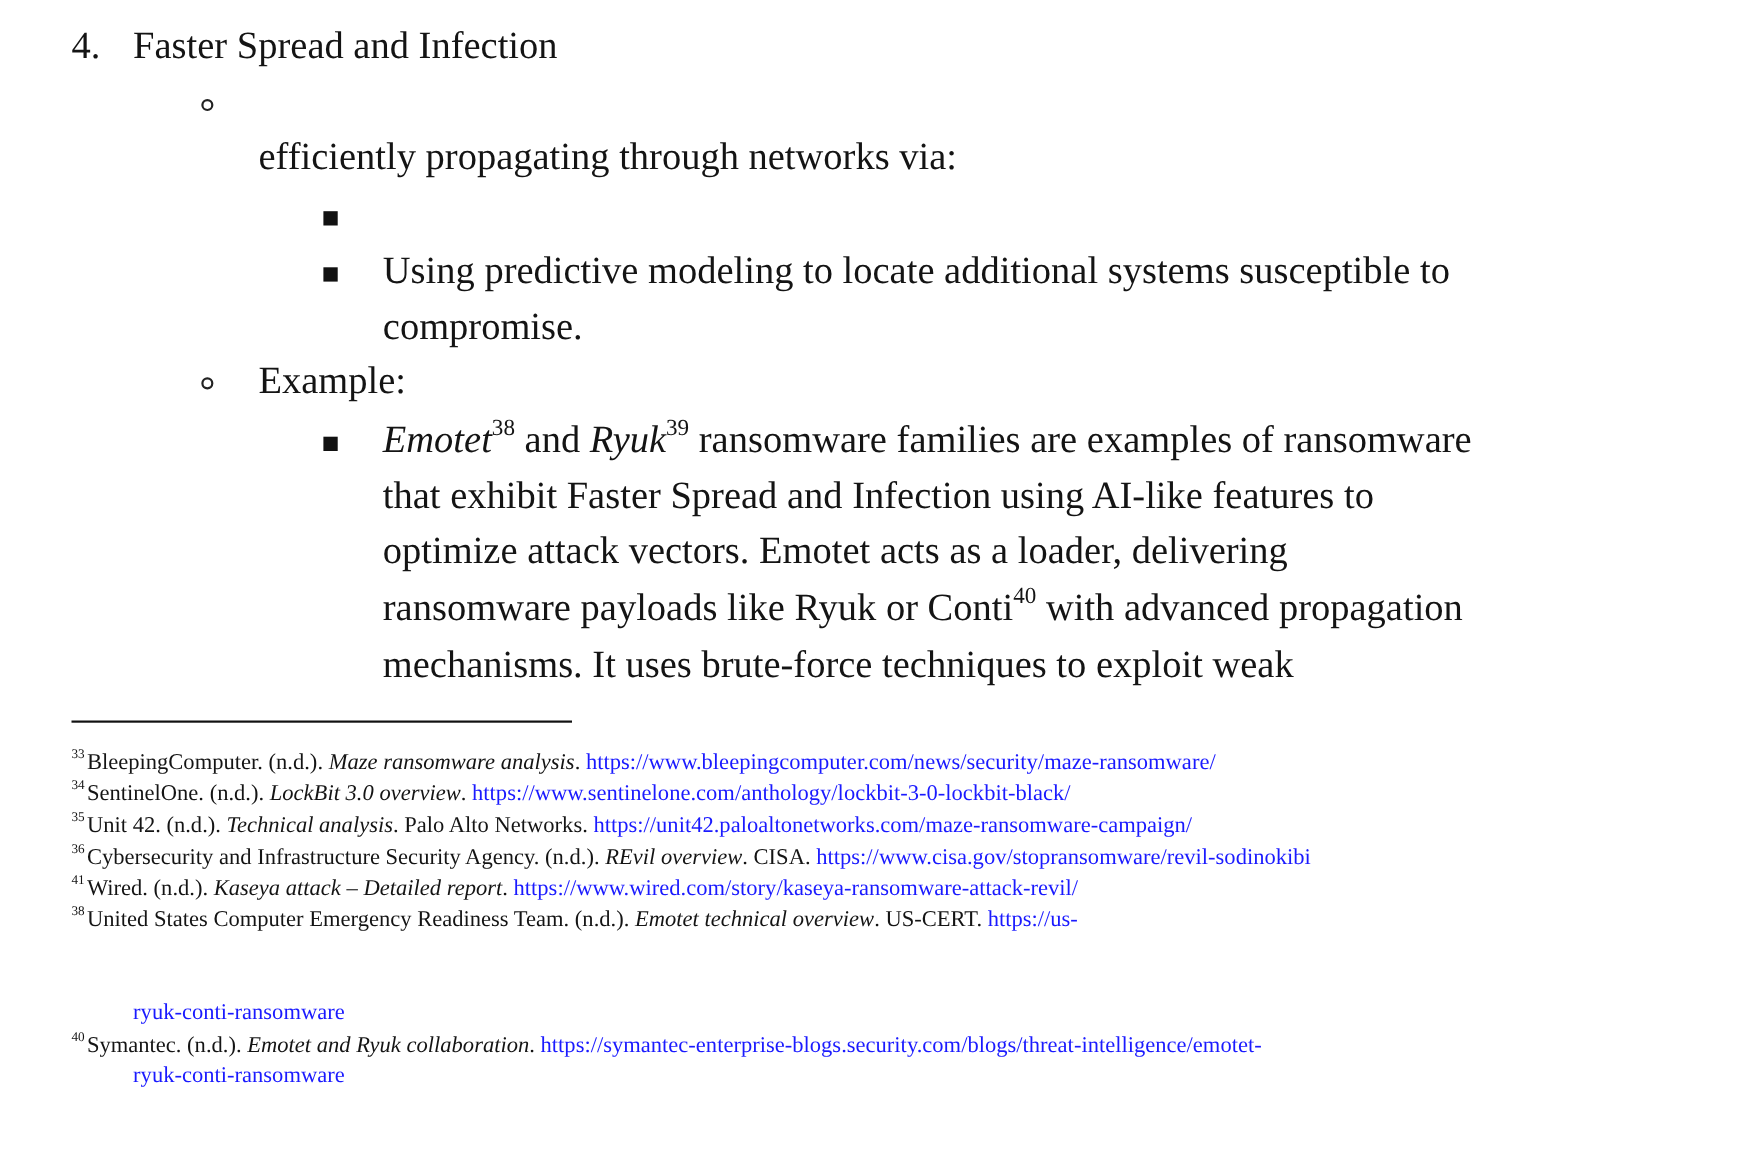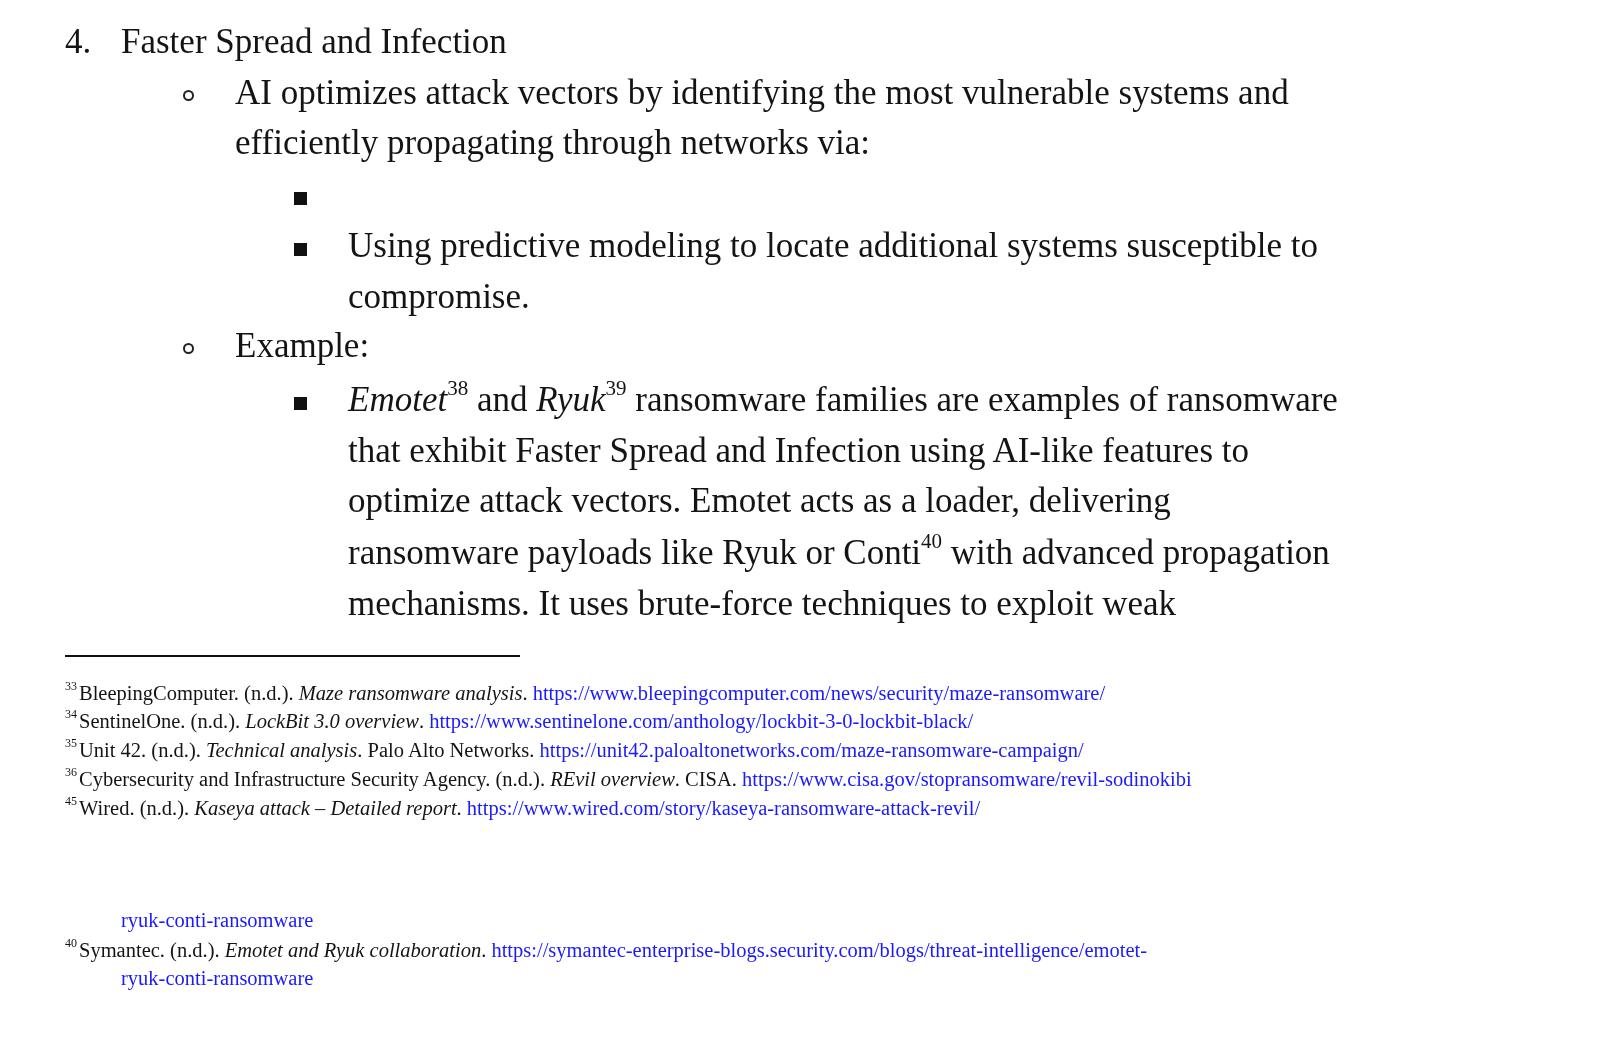--- a/index.html
+++ b/index.html
@@ -102,21 +102,20 @@
   </style>
 </head>
 <body>
 
 <div class="page">
 
   <span class="num" style="left:65px; top:22px;">4.</span>
   <span class="line" style="left:121px; top:22px;">Faster Spread and Infection</span>
 
   <span class="bullet-hollow" style="left:183px; top:90px;"></span>
-  <span class="line" style="left:235px; top:73px;">AI optimizes attack vectors by identifying the most vulnerable systems and</span>
   <span class="line" style="left:235px; top:123px;">efficiently propagating through networks via:</span>
 
   <span class="bullet-square" style="left:294px; top:192px;"></span>
 
   <span class="bullet-square" style="left:294px; top:243px;"></span>
   <span class="line" style="left:348px; top:226px;">Using predictive modeling to locate additional systems susceptible to</span>
   <span class="line" style="left:348px; top:277px;">compromise.</span>
 
   <span class="bullet-hollow" style="left:183px; top:343px;"></span>
   <span class="line" style="left:235px; top:326px;">Example:</span>
@@ -140,23 +139,26 @@
 
   <div class="fn" style="top:736px;">
     <span class="fnnum">35</span><span>Unit 42. (n.d.). </span><em>Technical analysis</em><span>. Palo Alto Networks. </span><a class="link">https://unit42.paloaltonetworks.com/maze-ransomware-campaign/</a>
   </div>
 
   <div class="fn" style="top:765px;">
     <span class="fnnum">36</span><span>Cybersecurity and Infrastructure Security Agency. (n.d.). </span><em>REvil overview</em><span>. CISA. </span><a class="link">https://www.cisa.gov/stopransomware/revil-sodinokibi</a>
   </div>
 
   <div class="fn" style="top:794px;">
-    <span class="fnnum">45</span><span>Wired. (n.d.). </span><em>Kaseya attack – Detailed report</em><span>. </span><a class="link">https://www.wired.com/story/kaseya-ransomware-attack-revil/</a>
+    <span class="fnnum">41</span><span>Wired. (n.d.). </span><em>Kaseya attack – Detailed report</em><span>. </span><a class="link">https://www.wired.com/story/kaseya-ransomware-attack-revil/</a>
   </div>
 
+  <div class="fn" style="top:822px;">
+    <span class="fnnum">38</span><span>United States Computer Emergency Readiness Team. (n.d.). </span><em>Emotet technical overview</em><span>. US-CERT. </span><a class="link">https://us-</a>
+  </div>
 
   <div class="fn-cont" style="top:906px;">
     <a class="link">ryuk-conti-ransomware</a>
   </div>
 
   <div class="fn" style="top:936px;">
     <span class="fnnum">40</span><span>Symantec. (n.d.). </span><em>Emotet and Ryuk collaboration</em><span>. </span><a class="link">https://symantec-enterprise-blogs.security.com/blogs/threat-intelligence/emotet-</a>
   </div>
   <div class="fn-cont" style="top:964px;">
     <a class="link">ryuk-conti-ransomware</a>

